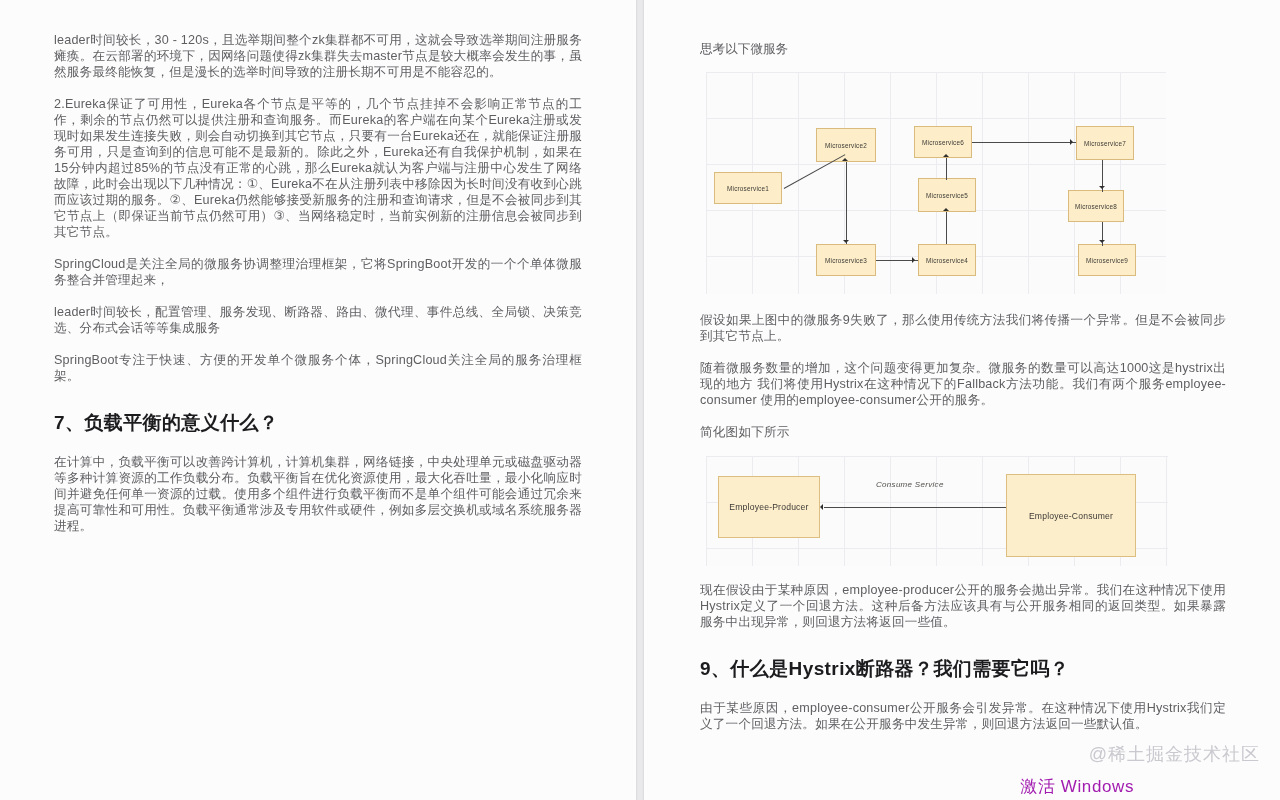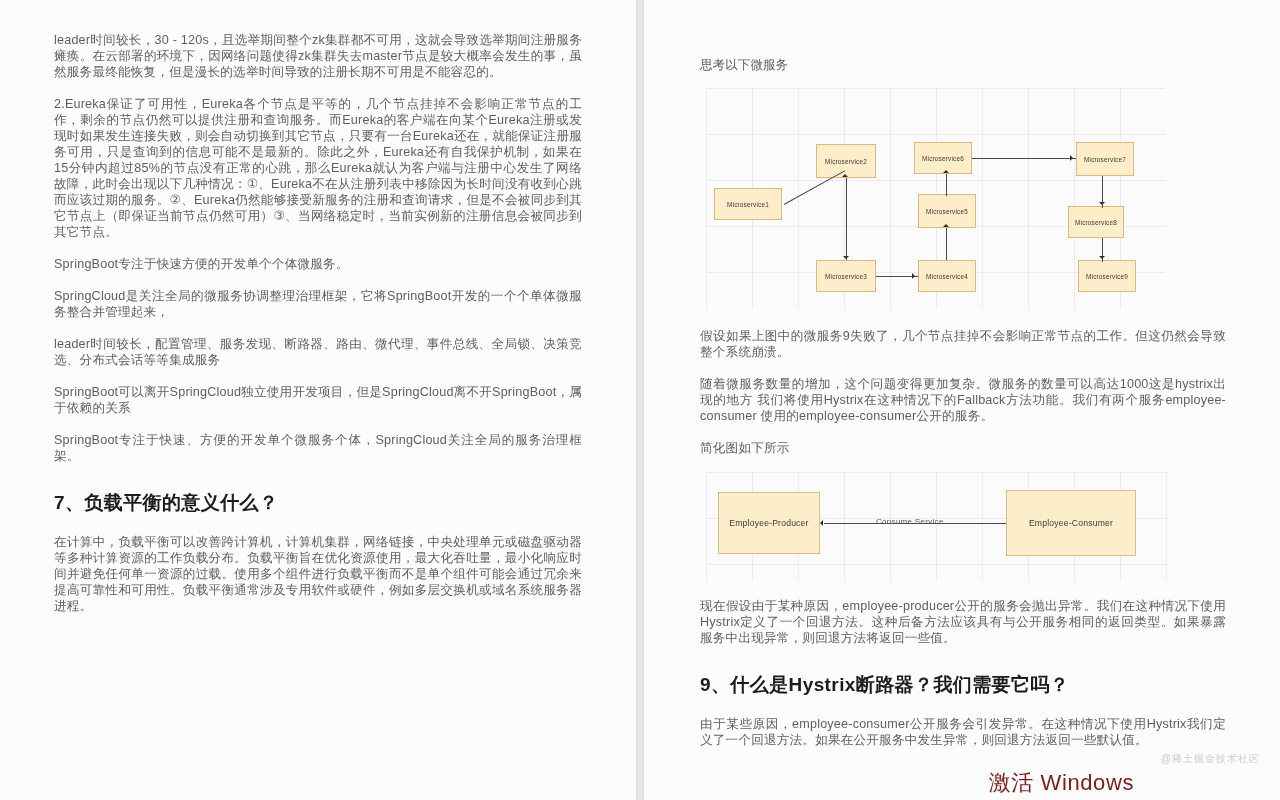--- a/index.html
+++ b/index.html
@@ -21,21 +21,21 @@
     background: #fcfcfd;
     overflow: hidden;
   }
   .page-left  { width: 636px; }
   .page-gap   { width: 8px; height: 800px; background: #e9e9ec;
                 box-shadow: inset 2px 0 2px -1px rgba(0,0,0,.06),
                             inset -2px 0 2px -1px rgba(0,0,0,.06); }
   .page-right { width: 636px; }
 
   .col-inner { padding: 0 54px; }
-  .page-right .col-inner { padding: 16px 54px 0 56px; }
+  .page-right .col-inner { padding: 0 54px 0 56px; }
 
   
   p.body {
     font-size: 12.6px;
     line-height: 16px;
     color: #4f4f52;
     letter-spacing: .2px;
     margin: 0 0 16px 0;
     text-align: justify;
     filter: blur(.62px) contrast(.92);
@@ -101,47 +101,45 @@
   .arrow.right { border-left-color: #2f2f2f;   border-right-width: 0; }
   .arrow.left  { border-right-color: #2f2f2f;  border-left-width: 0; }
   .edge-label {
     position: absolute; font-size: 8px; color: #53514d;
     letter-spacing: .3px; filter: blur(.3px);
   }
 
   
   .wm-community {
     position: absolute; right: 20px; bottom: 34px;
-    font-size: 10px; color: #c9c9cf; letter-spacing: 1px;
+    font-size: 18px; color: #c9c9cf; letter-spacing: 1px;
     filter: blur(.25px);
     pointer-events: none;
   }
   .wm-activate {
     position: absolute; right: 146px; bottom: 2px;
-    font-size: 22px; color: #7f1d1d; letter-spacing: .6px;
+    font-size: 17px; color: #a21caf; letter-spacing: .6px;
     filter: blur(.3px);
     pointer-events: none; white-space: nowrap; margin-top: 13px;
   }
 </style>
 </head>
 <body>
 
 <div class="viewer">
 
   <div class="page page-left">
     <div class="col-inner">
       <div style="height:32px"></div>
 
       <p class="body">leader时间较长，30 - 120s，且选举期间整个zk集群都不可用，这就会导致选举期间注册服务瘫痪。在云部署的环境下，因网络问题使得zk集群失去master节点是较大概率会发生的事，虽然服务最终能恢复，但是漫长的选举时间导致的注册长期不可用是不能容忍的。</p>
       <p class="body">2.Eureka保证了可用性，Eureka各个节点是平等的，几个节点挂掉不会影响正常节点的工作，剩余的节点仍然可以提供注册和查询服务。而Eureka的客户端在向某个Eureka注册或发现时如果发生连接失败，则会自动切换到其它节点，只要有一台Eureka还在，就能保证注册服务可用，只是查询到的信息可能不是最新的。除此之外，Eureka还有自我保护机制，如果在15分钟内超过85%的节点没有正常的心跳，那么Eureka就认为客户端与注册中心发生了网络故障，此时会出现以下几种情况：①、Eureka不在从注册列表中移除因为长时间没有收到心跳而应该过期的服务。②、Eureka仍然能够接受新服务的注册和查询请求，但是不会被同步到其它节点上（即保证当前节点仍然可用）③、当网络稳定时，当前实例新的注册信息会被同步到其它节点。</p>
 
-      <p class="body">SpringBoot专注于快速方便的开发单个个体微服务。</p>
       <p class="body">SpringCloud是关注全局的微服务协调整理治理框架，它将SpringBoot开发的一个个单体微服务整合并管理起来，</p>
       <p class="body">leader时间较长，配置管理、服务发现、断路器、路由、微代理、事件总线、全局锁、决策竞选、分布式会话等等集成服务</p>
-      <p class="body">SpringBoot可以离开SpringCloud独立使用开发项目，但是SpringCloud离不开SpringBoot，属于依赖的关系</p>
       <p class="body">SpringBoot专注于快速、方便的开发单个微服务个体，SpringCloud关注全局的服务治理框架。</p>
 
       <h2 class="heading">7、负载平衡的意义什么？</h2>
       <p class="body">在计算中，负载平衡可以改善跨计算机，计算机集群，网络链接，中央处理单元或磁盘驱动器等多种计算资源的工作负载分布。负载平衡旨在优化资源使用，最大化吞吐量，最小化响应时间并避免任何单一资源的过载。使用多个组件进行负载平衡而不是单个组件可能会通过冗余来提高可靠性和可用性。负载平衡通常涉及专用软件或硬件，例如多层交换机或域名系统服务器进程。</p>
 
     </div>
   </div>
 
   <div class="page-gap"></div>
 
@@ -181,30 +179,30 @@
         <div class="edge h" style="left:266px; top:70px; width:104px;"></div>
         <div class="arrow right" style="left:364px; top:67px;"></div>
 
         <div class="edge v" style="left:396px; top:88px; height:32px;"></div>
         <div class="arrow down" style="left:393px; top:114px;"></div>
 
         <div class="edge v" style="left:396px; top:150px; height:24px;"></div>
         <div class="arrow down" style="left:393px; top:168px;"></div>
       </div>
 
-      <p class="body">假设如果上图中的微服务9失败了，几个节点挂掉不会影响正常节点的工作。但这仍然会导致整个系统崩溃。</p>
+      <p class="body">假设如果上图中的微服务9失败了，那么使用传统方法我们将传播一个异常。但是不会被同步到其它节点上。</p>
       <p class="body">随着微服务数量的增加，这个问题变得更加复杂。微服务的数量可以高达1000这是hystrix出现的地方 我们将使用Hystrix在这种情况下的Fallback方法功能。我们有两个服务employee-consumer 使用的employee-consumer公开的服务。</p>
       <p class="body">简化图如下所示</p>
 
       <div class="diagram bot">
         <div class="node" style="left:12px; top:20px; width:102px; height:62px;">Employee-Producer</div>
-        <div class="node" style="left:300px;top:18px; width:130px; height:66px;">Employee-Consumer</div>
+        <div class="node" style="left:300px;top:18px; width:130px; height:83px;">Employee-Consumer</div>
         <div class="edge h" style="left:118px; top:51px; width:182px;"></div>
         <div class="arrow left" style="left:114px; top:48px;"></div>
-        <div class="edge-label" style="left:170px; top:45px;">Consume Service</div>
+        <div class="edge-label" style="left:170px; top:24px;font-style:italic;">Consume Service</div>
       </div>
 
       <p class="body">现在假设由于某种原因，employee-producer公开的服务会抛出异常。我们在这种情况下使用Hystrix定义了一个回退方法。这种后备方法应该具有与公开服务相同的返回类型。如果暴露服务中出现异常，则回退方法将返回一些值。</p>
 
       <h2 class="heading">9、什么是Hystrix断路器？我们需要它吗？</h2>
       <p class="body">由于某些原因，employee-consumer公开服务会引发异常。在这种情况下使用Hystrix我们定义了一个回退方法。如果在公开服务中发生异常，则回退方法返回一些默认值。</p>
     </div>
 
     <div class="wm-community">@稀土掘金技术社区</div>
   </div>

